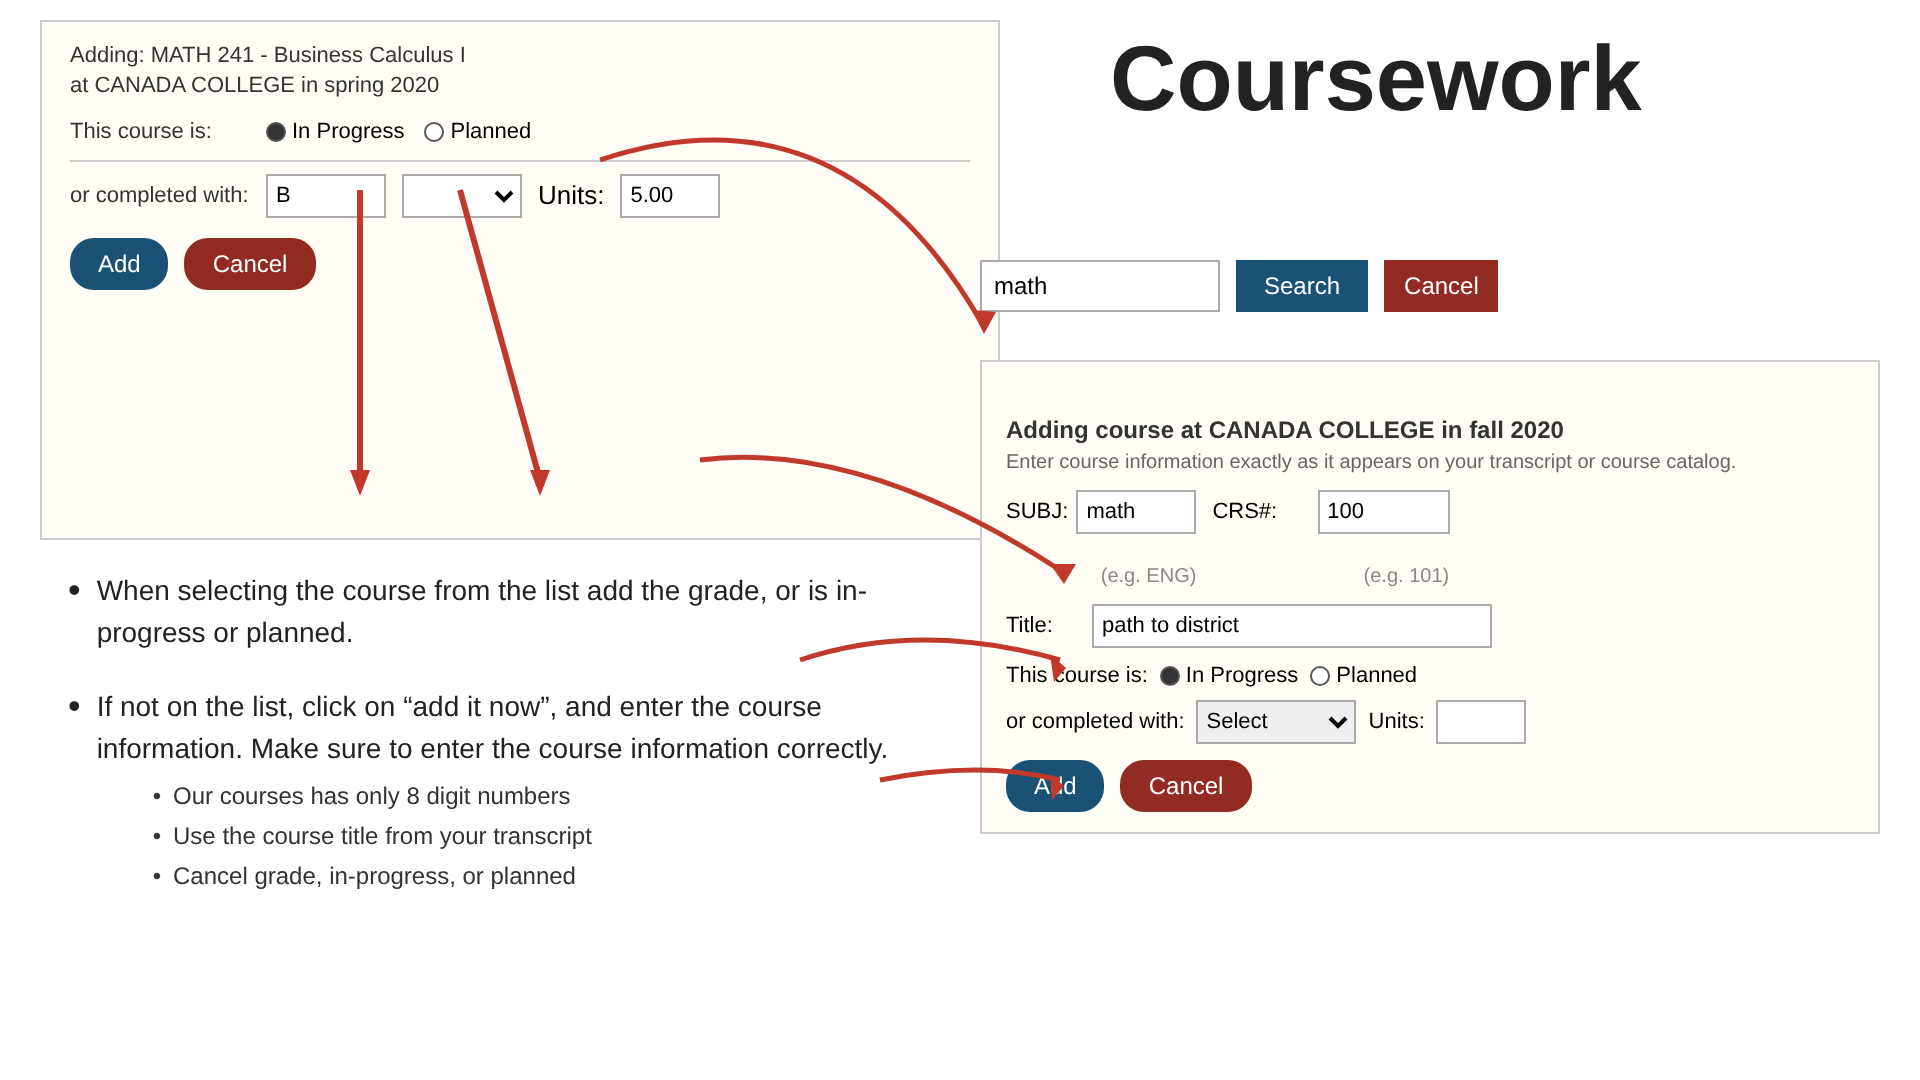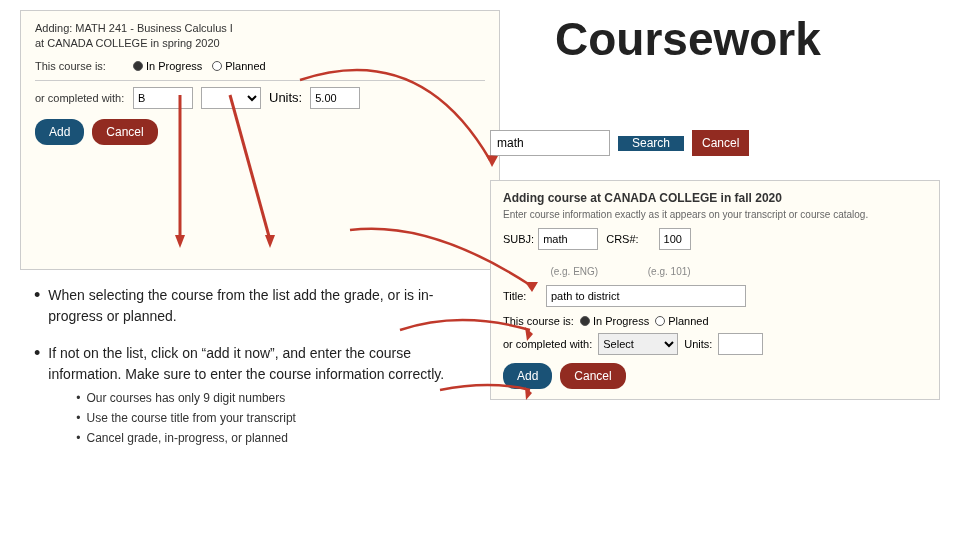--- a/index.html
+++ b/index.html
@@ -180,21 +180,21 @@
       height: 26px;
       padding: 0 6px;
       font-size: 12px;
       width: 120px;
       background: #fff;
     }
 
     .btn-search {
       background: #1a5276;
       color: #fff;
-      height: 15px;
+      height: 26px;
       padding: 0 14px;
       font-size: 12px;
       border: none;
       cursor: pointer;
     }
 
     .btn-cancel-sm {
       background: #922b21;
       color: #fff;
       height: 26px;
@@ -213,20 +213,21 @@
       background: #fffdf5;
       border: 1px solid #ccc;
       padding: 10px 12px;
     }
 
     .form-section-title {
       font-size: 12px;
       font-weight: bold;
       color: #333;
       margin-bottom: 4px;
+      margin-top: 17px;
     }
 
     .form-hint {
       font-size: 10px;
       color: #666;
       margin-bottom: 8px;
     }
 
     .course-fields {
       display: flex;
@@ -254,21 +255,21 @@
       font-size: 11px;
       width: 60px;
       background: #fff;
     }
 
     .course-input-md {
       border: 1px solid #aaa;
       height: 22px;
       padding: 0 4px;
       font-size: 11px;
-      width: 32px;
+      width: 66px;
       background: #fff;
     }
 
     .title-input {
       border: 1px solid #aaa;
       height: 22px;
       padding: 0 4px;
       font-size: 11px;
       width: 200px;
       background: #fff;
@@ -367,21 +368,21 @@
     <span class="bullet-dot">•</span>
     <span>When selecting the course from the list add the grade, or is in-progress or planned.</span>
   </div>
   <div class="bullet-main">
     <span class="bullet-dot">•</span>
     <div>
       <span>If not on the list, click on “add it now”, and enter the course information.  Make sure to enter the course information correctly.</span>
       <div class="sub-bullets">
         <div class="sub-bullet">
           <span class="sub-bullet-dot">•</span>
-          <span>Our courses has only 9 digit numbers</span>
+          <span>Our courses has only 8 digit numbers</span>
         </div>
         <div class="sub-bullet">
           <span class="sub-bullet-dot">•</span>
           <span>Use  the course title from your transcript</span>
         </div>
         <div class="sub-bullet">
           <span class="sub-bullet-dot">•</span>
           <span>Cancel grade, in-progress, or planned</span>
         </div>
       </div>

